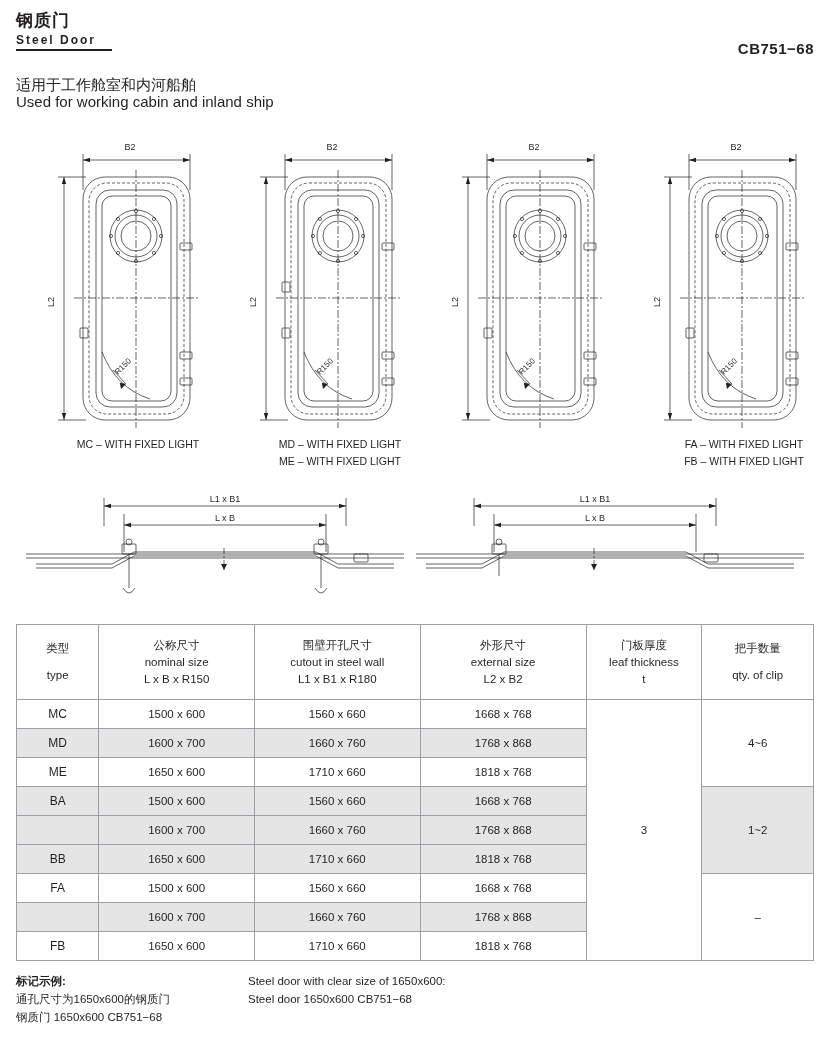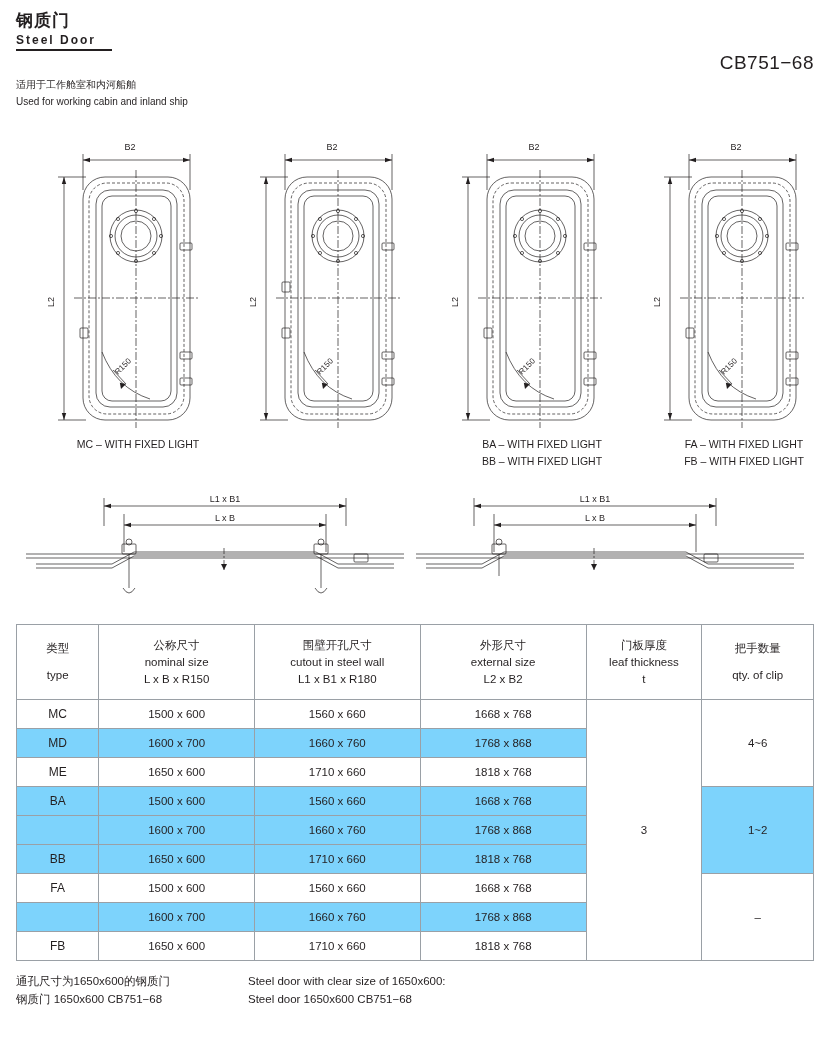--- a/index.html
+++ b/index.html
@@ -45,29 +45,30 @@
   }
   .title-rule {
     width: 96px;
     height: 2px;
     background: #231f20;
     margin-top: 2px;
   }
   .code {
     position: absolute;
     right: 0;
-    top: 42px;
-    font-size: 19px;
+    top: 30px;
+    font-size: 15px;
     letter-spacing: 0.5px;
+    font-weight: bold;
   }
   .subtitle {
     position: absolute;
     left: 16px;
     top: 76px;
-    font-size: 10px;
+    font-size: 15px;
     line-height: 17px;
   }
   .subtitle div { white-space: nowrap; }
 
   
   .drawings {
     position: absolute;
     left: 16px;
     top: 132px;
     width: 798px;
@@ -131,21 +132,21 @@
     line-height: 17px;
   }
   table.spec tbody td {
     height: 28px;
     line-height: 16px;
     margin-top: 16px;
   }
   .hdr-cn { display:block; }
   .hdr-en { display:block; }
   .hdr-sub { display:block; }
-  .row-alt { background: #7dd3fc; }
+  .row-alt { background: #e5e5e5; }
   .type-cell { font-size: 12px; }
 
   
   .footer {
     position: absolute;
     left: 16px;
     top: 972px;
     width: 798px;
     font-size: 11.5px;
     line-height: 18px;
@@ -369,23 +370,23 @@
         <text x="78" y="243" font-size="8" fill="#231f20" font-family="Liberation Sans, sans-serif" transform="rotate(-45 78 243)">R150</text>
       </svg>
     </div>
   </div>
 
   <div class="captions">
     <div class="cap-col" style="left:22px;">
       <div>MC – WITH FIXED LIGHT</div>
       <div></div>
     </div>
-    <div class="cap-col" style="left:426px;">
-      <div>BA – WITH FIXED LIGHT</div>
-      <div>BB – WITH FIXED LIGHT</div>
+    <div class="cap-col" style="left:224px;">
+      <div>MD – WITH FIXED LIGHT</div>
+      <div>ME – WITH FIXED LIGHT</div>
     </div>
     <div class="cap-col" style="left:628px;">
       <div>FA – WITH FIXED LIGHT</div>
       <div>FB – WITH FIXED LIGHT</div>
     </div>
   </div>
 
   <div class="sections">
     <svg width="798" height="120" viewBox="0 0 798 120" xmlns="http://www.w3.org/2000/svg">
       <g stroke="#231f20" fill="none" stroke-width="0.7">
@@ -554,20 +555,21 @@
           <td>1650 x 600</td>
           <td>1710 x 660</td>
           <td>1818 x 768</td>
         </tr>
       </tbody>
     </table>
   </div>
 
   <div class="footer">
     <div class="col-cn">
+      <div class="lbl">标记示例:</div>
       <div>通孔尺寸为1650x600的钢质门</div>
       <div>钢质门 1650x600 CB751−68</div>
     </div>
     <div class="col-en">
       <div>Steel door with clear size of 1650x600:</div>
       <div>Steel door 1650x600 CB751−68</div>
     </div>
   </div>
 
 </div>

